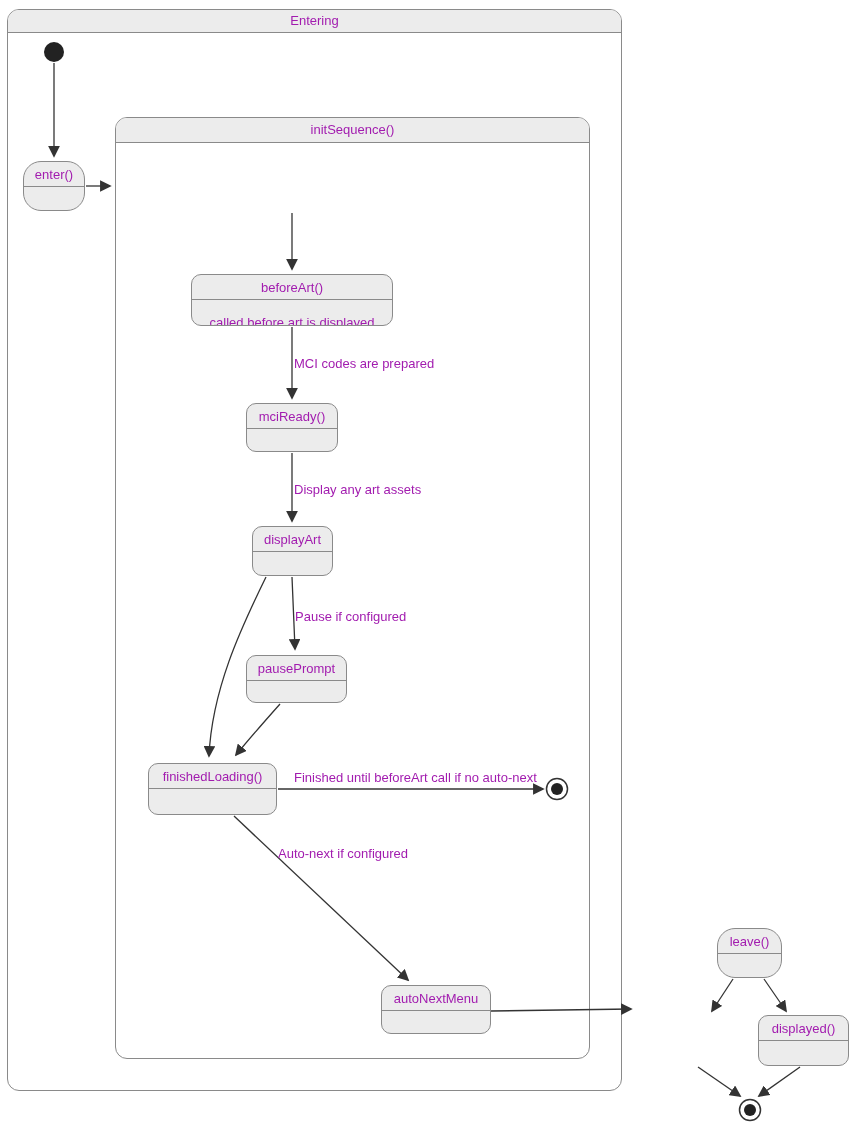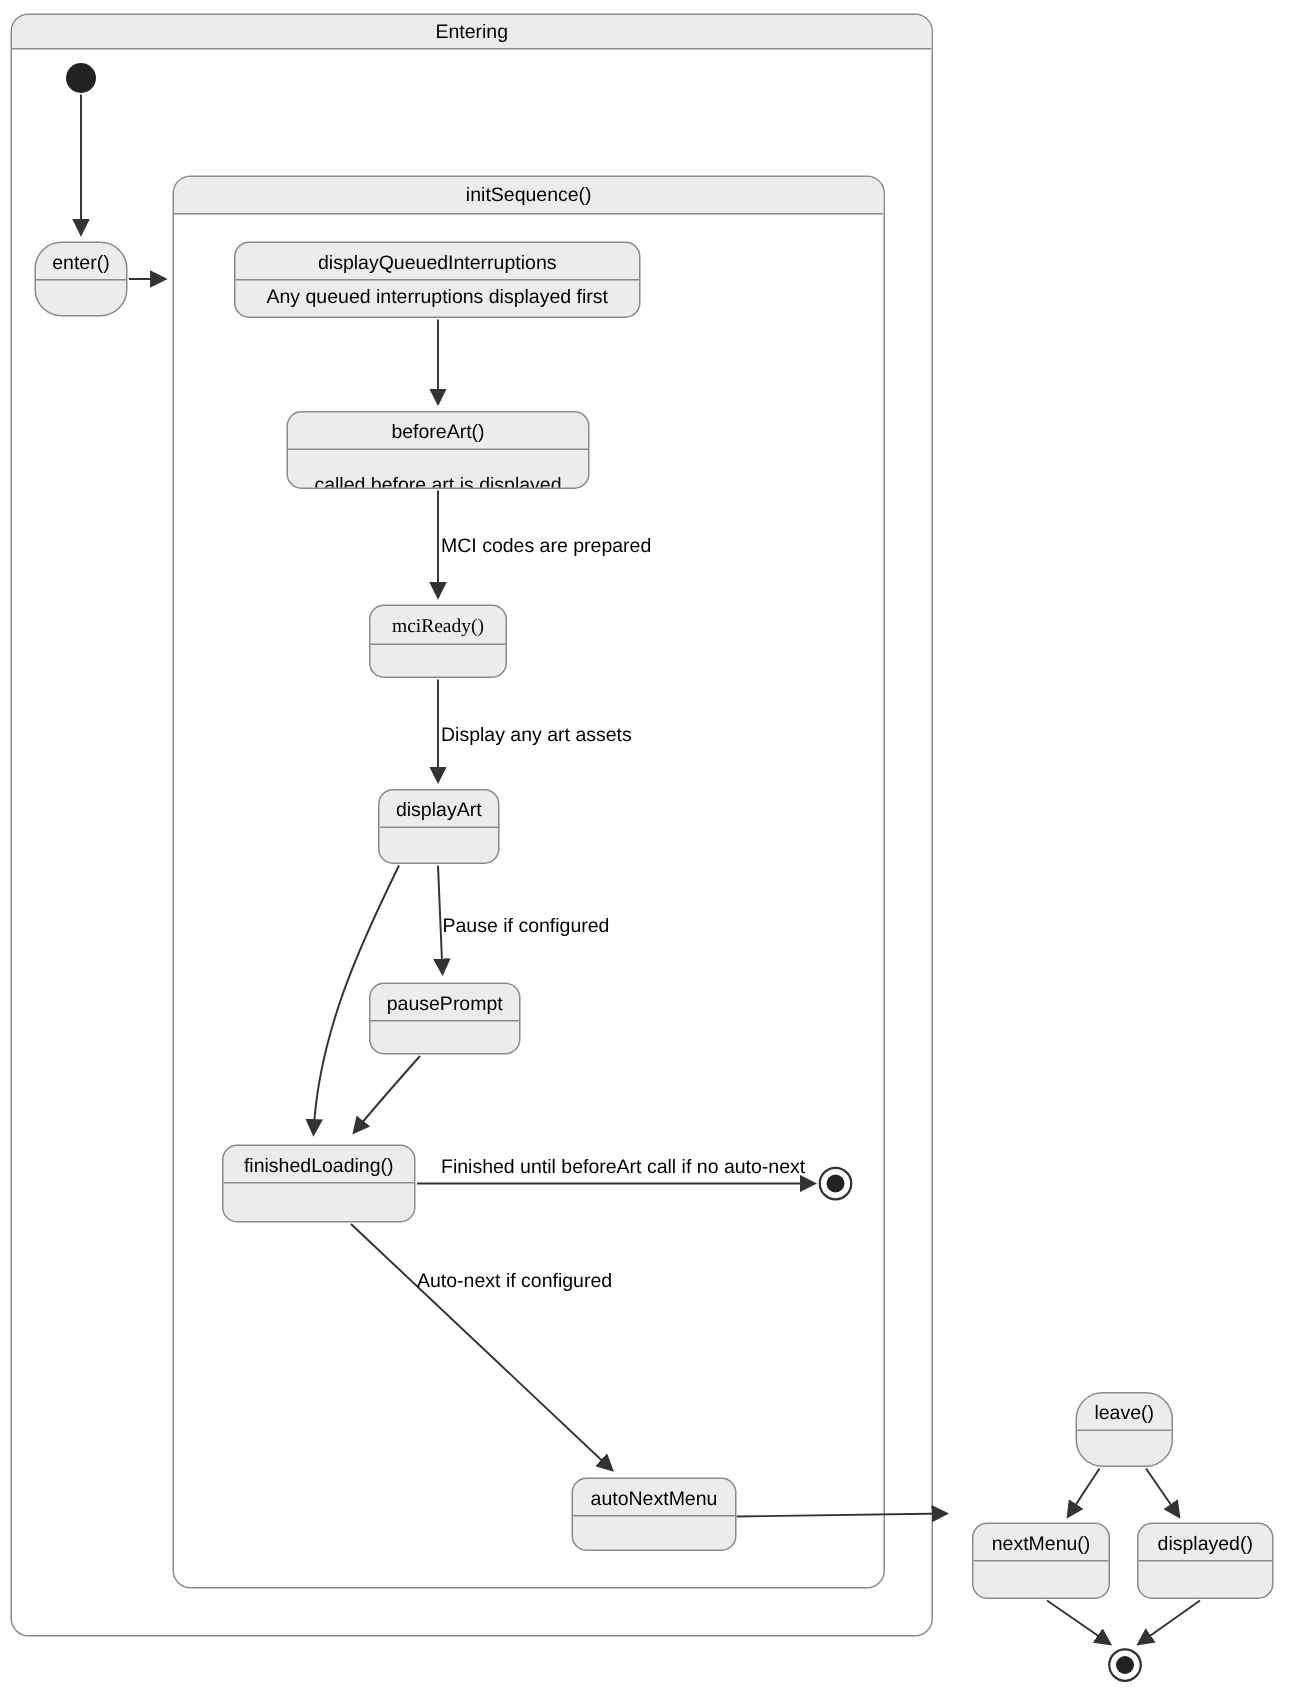--- a/index.html
+++ b/index.html
@@ -1,18 +1,18 @@
 <!DOCTYPE html>
 <html><head>
 <meta charset="utf-8">
 <style>
   html,body { margin:0; padding:0; background:#ffffff; }
   #canvas {
     position:relative; width:865px; height:1136px; background:#ffffff;
-    font-family:"Liberation Sans", sans-serif; color:#000000; overflow:hidden;
+    font-family:"Liberation Sans", sans-serif; color:#a21caf; overflow:hidden;
   }
   .composite {
     position:absolute; border:1px solid #8a8a8a; border-radius:12px;
     background:transparent; overflow:hidden; box-sizing:border-box;
   }
   .composite-title {
     height:22px; line-height:22px; text-align:center;
     background:#ececec; border-bottom:1px solid #8a8a8a;
     font-size:13px; white-space:nowrap;
   }
@@ -82,31 +82,27 @@
       <circle cx="750" cy="1110" r="10.5" fill="#ffffff" stroke="#333333" stroke-width="1.5"></circle>
       <circle cx="750" cy="1110" r="6" fill="#222222"></circle>
     </g>
   </svg>
 
   <div class="state" style="left:23px; top:161px; width:62px; height:50px;border-radius:18px;">
     <div class="state-title">enter()</div>
     <div class="state-body"></div>
   </div>
 
-  <div class="state" style="left:156px; top:161px; width:271px; height:51px;">
-    <div class="state-title">displayQueuedInterruptions</div>
-    <div class="state-body">Any queued interruptions displayed first</div>
-  </div>
 
   <div class="state" style="left:191px; top:274px; width:202px; height:52px;gap:12px;">
     <div class="state-title">beforeArt()</div>
     <div class="state-body">called before art is displayed</div>
   </div>
 
-  <div class="state" style="left:246px; top:403px; width:92px; height:49px;font-family:Liberation Serif, serif;">
+  <div class="state" style="left:246px; top:403px; width:92px; height:49px;">
     <div class="state-title">mciReady()</div>
     <div class="state-body"></div>
   </div>
 
   <div class="state" style="left:252px; top:526px; width:81px; height:50px;">
     <div class="state-title">displayArt</div>
     <div class="state-body"></div>
   </div>
 
   <div class="state" style="left:246px; top:655px; width:101px; height:48px;">
@@ -122,24 +118,20 @@
   <div class="state" style="left:381px; top:985px; width:110px; height:49px;">
     <div class="state-title">autoNextMenu</div>
     <div class="state-body"></div>
   </div>
 
   <div class="state" style="left:717px; top:928px; width:65px; height:50px;border-radius:18px;">
     <div class="state-title">leave()</div>
     <div class="state-body"></div>
   </div>
 
-  <div class="state" style="left:648px; top:1015px; width:92px; height:51px;">
-    <div class="state-title">nextMenu()</div>
-    <div class="state-body"></div>
-  </div>
 
   <div class="state" style="left:758px; top:1015px; width:91px; height:51px;">
     <div class="state-title">displayed()</div>
     <div class="state-body"></div>
   </div>
 
   <div class="edge-label" style="left:294px; top:356px;">MCI codes are prepared</div>
   <div class="edge-label" style="left:294px; top:482px;">Display any art assets</div>
   <div class="edge-label" style="left:295px; top:609px;">Pause if configured</div>
   <div class="edge-label" style="left:294px; top:770px;">Finished until beforeArt call if no auto-next</div>

